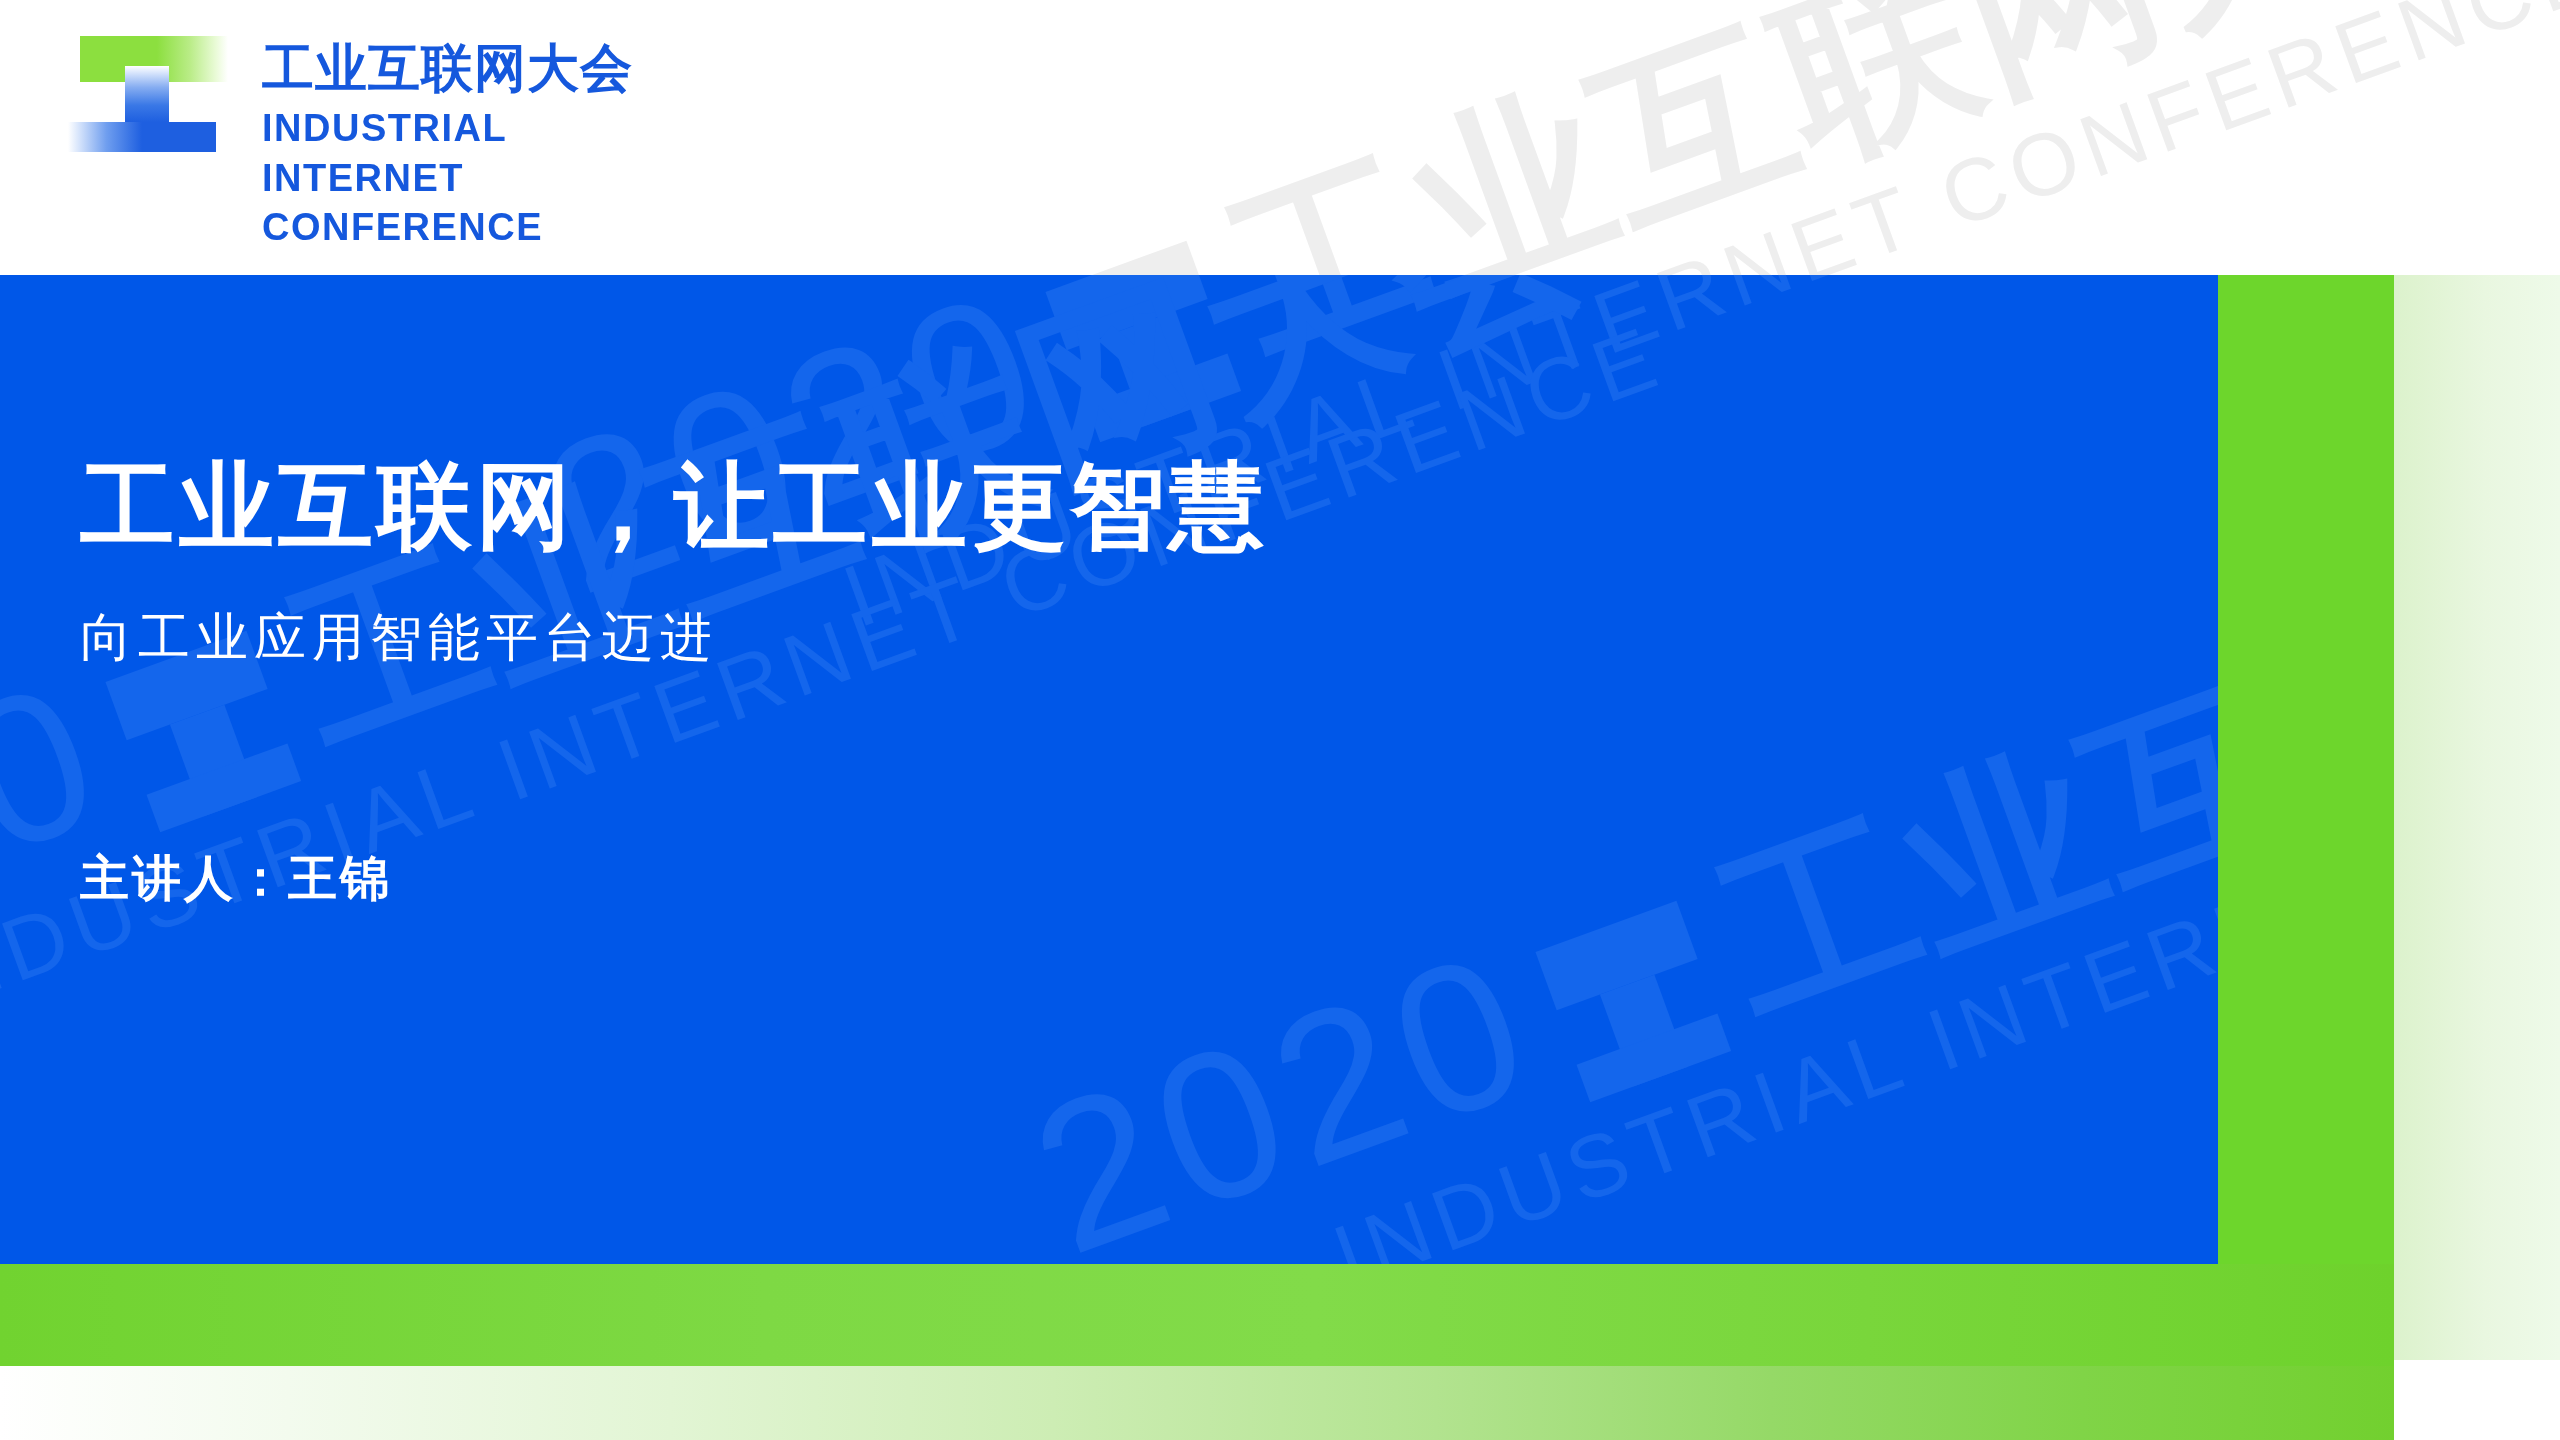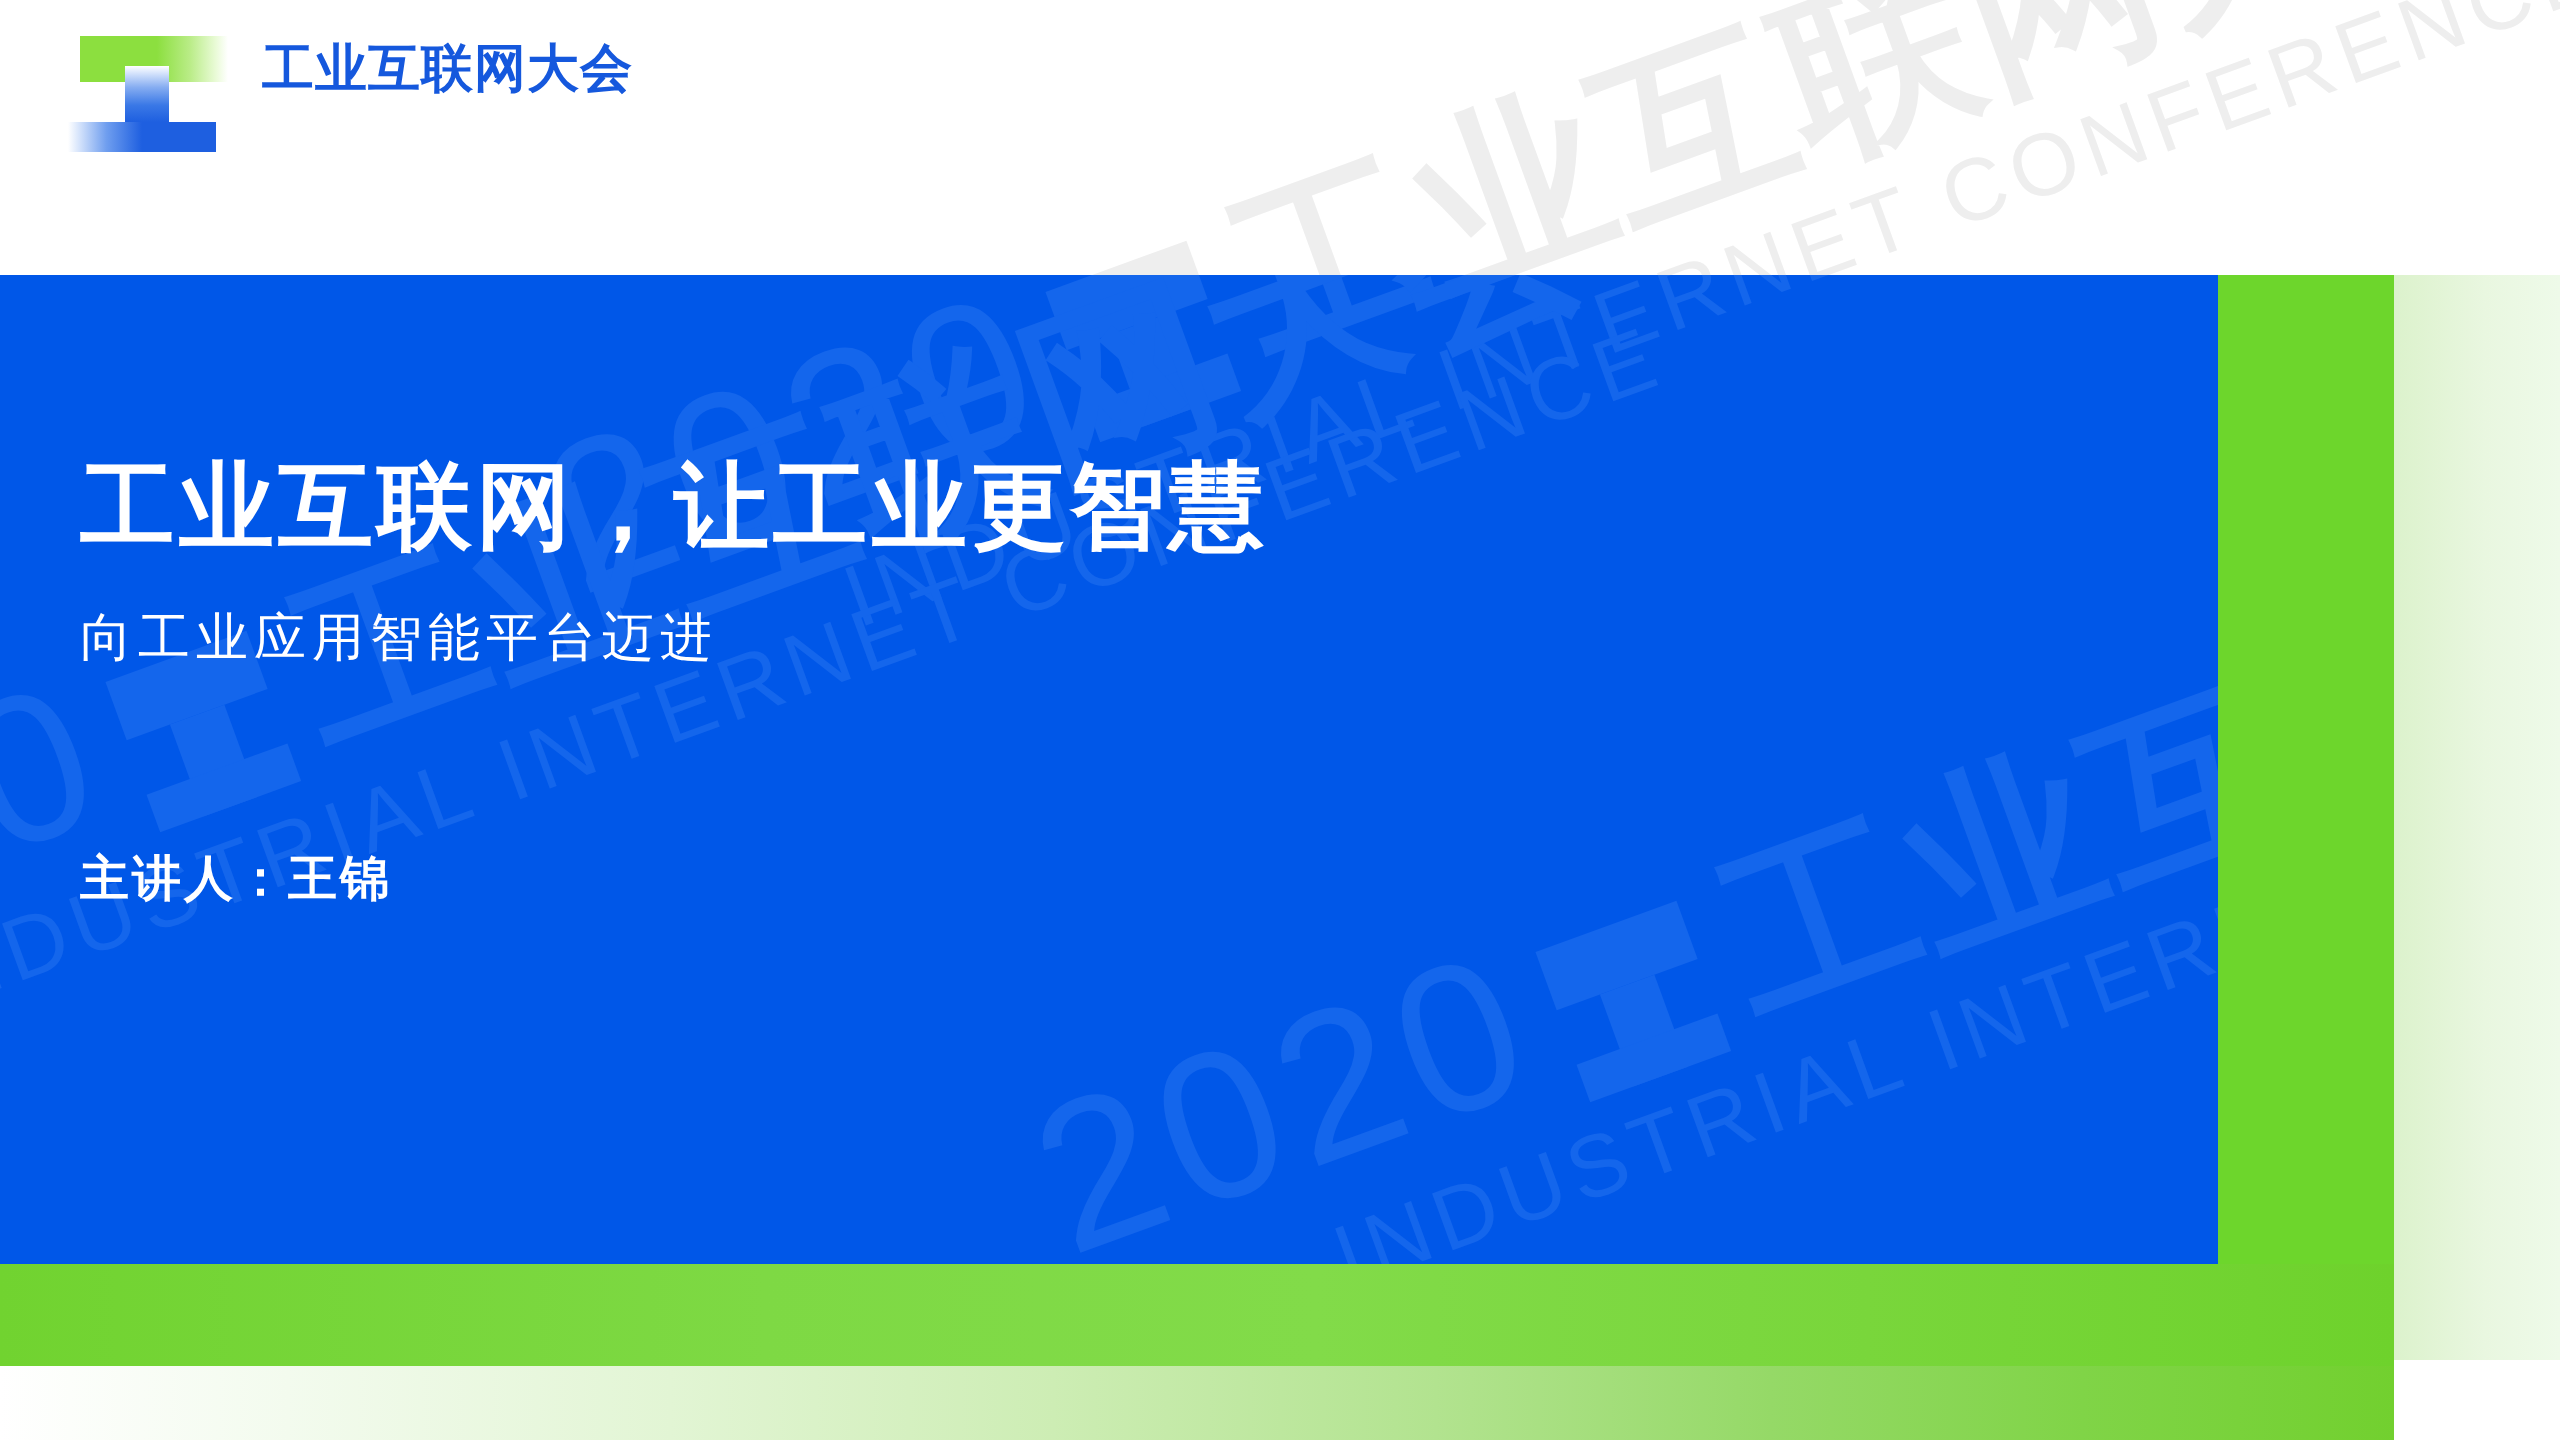--- a/index.html
+++ b/index.html
@@ -291,17 +291,22 @@
   <div class="header">
     <div class="logo">
       <div class="logo-mark">
         <span class="lm-g-top"></span>
         <span class="lm-g-stem"></span>
         <span class="lm-b-bot"></span>
         <span class="lm-b-stem"></span>
       </div>
       <div class="logo-text">
         <div class="logo-cn">工业互联网大会</div>
+        <div class="logo-en">
+          <div>INDUSTRIAL</div>
+          <div>INTERNET</div>
+          <div>CONFERENCE</div>
+        </div>
       </div>
     </div>
   </div>
 
 </div>
 
 </body></html>

